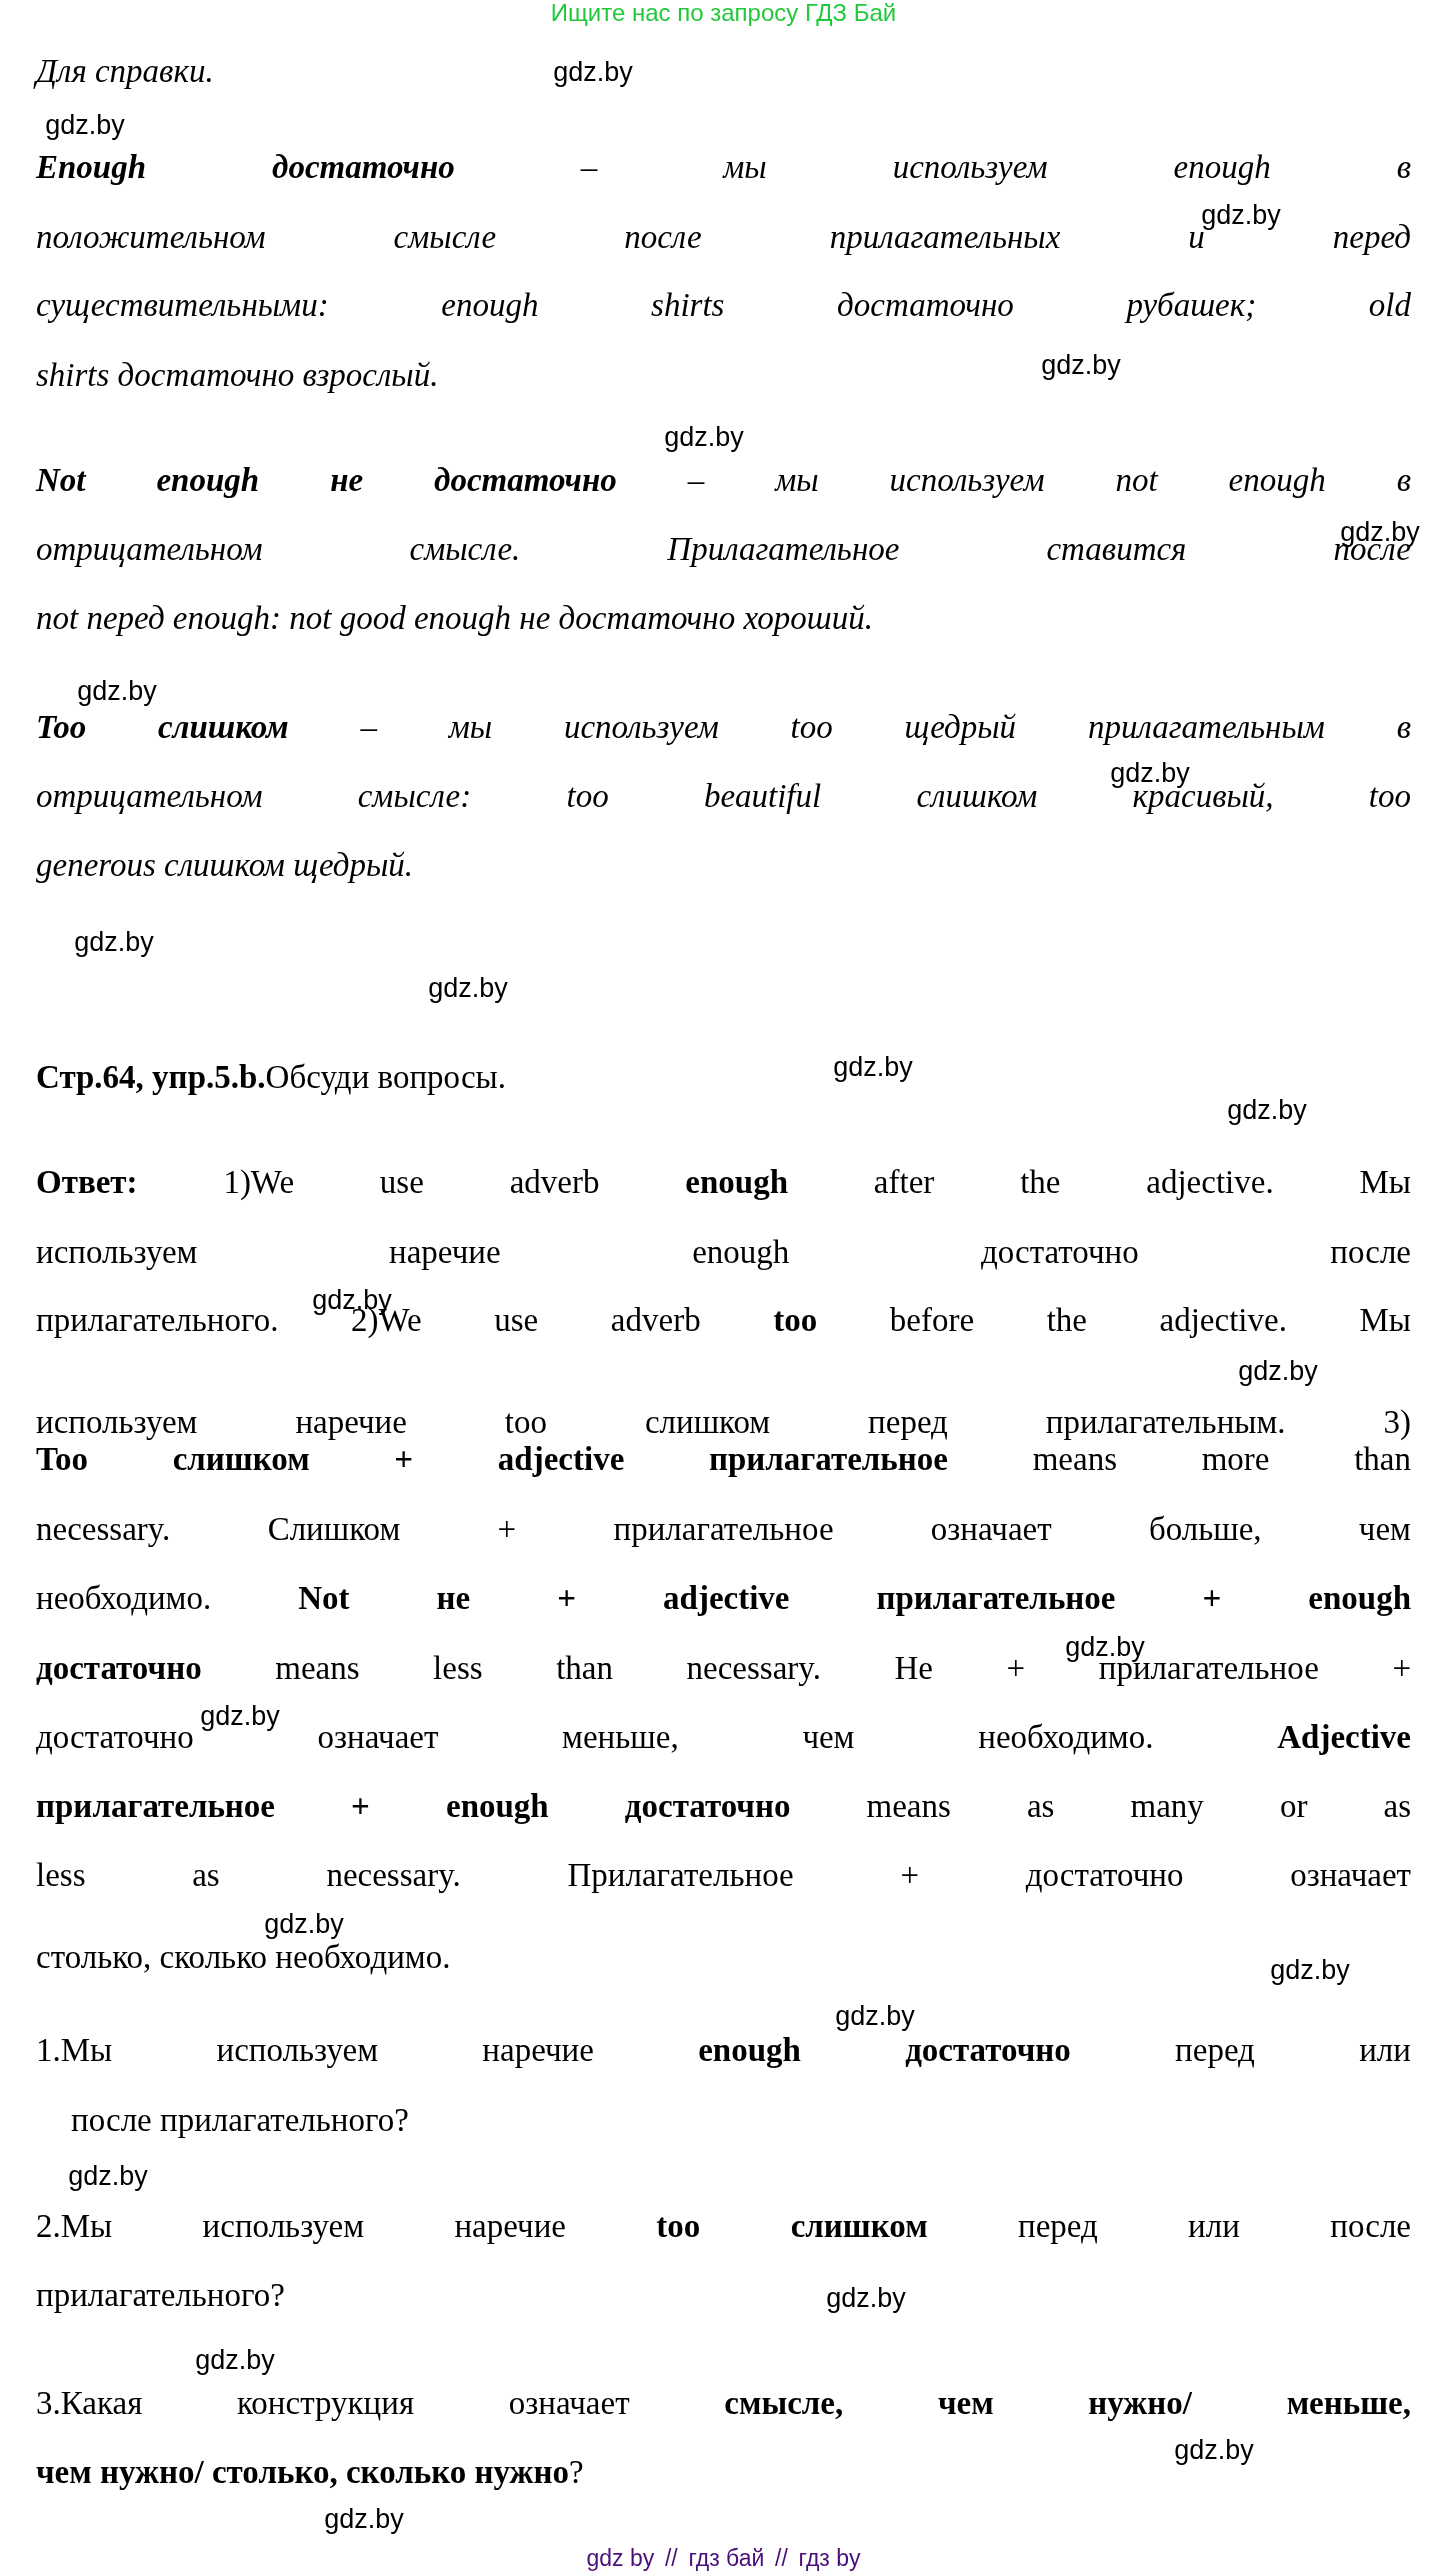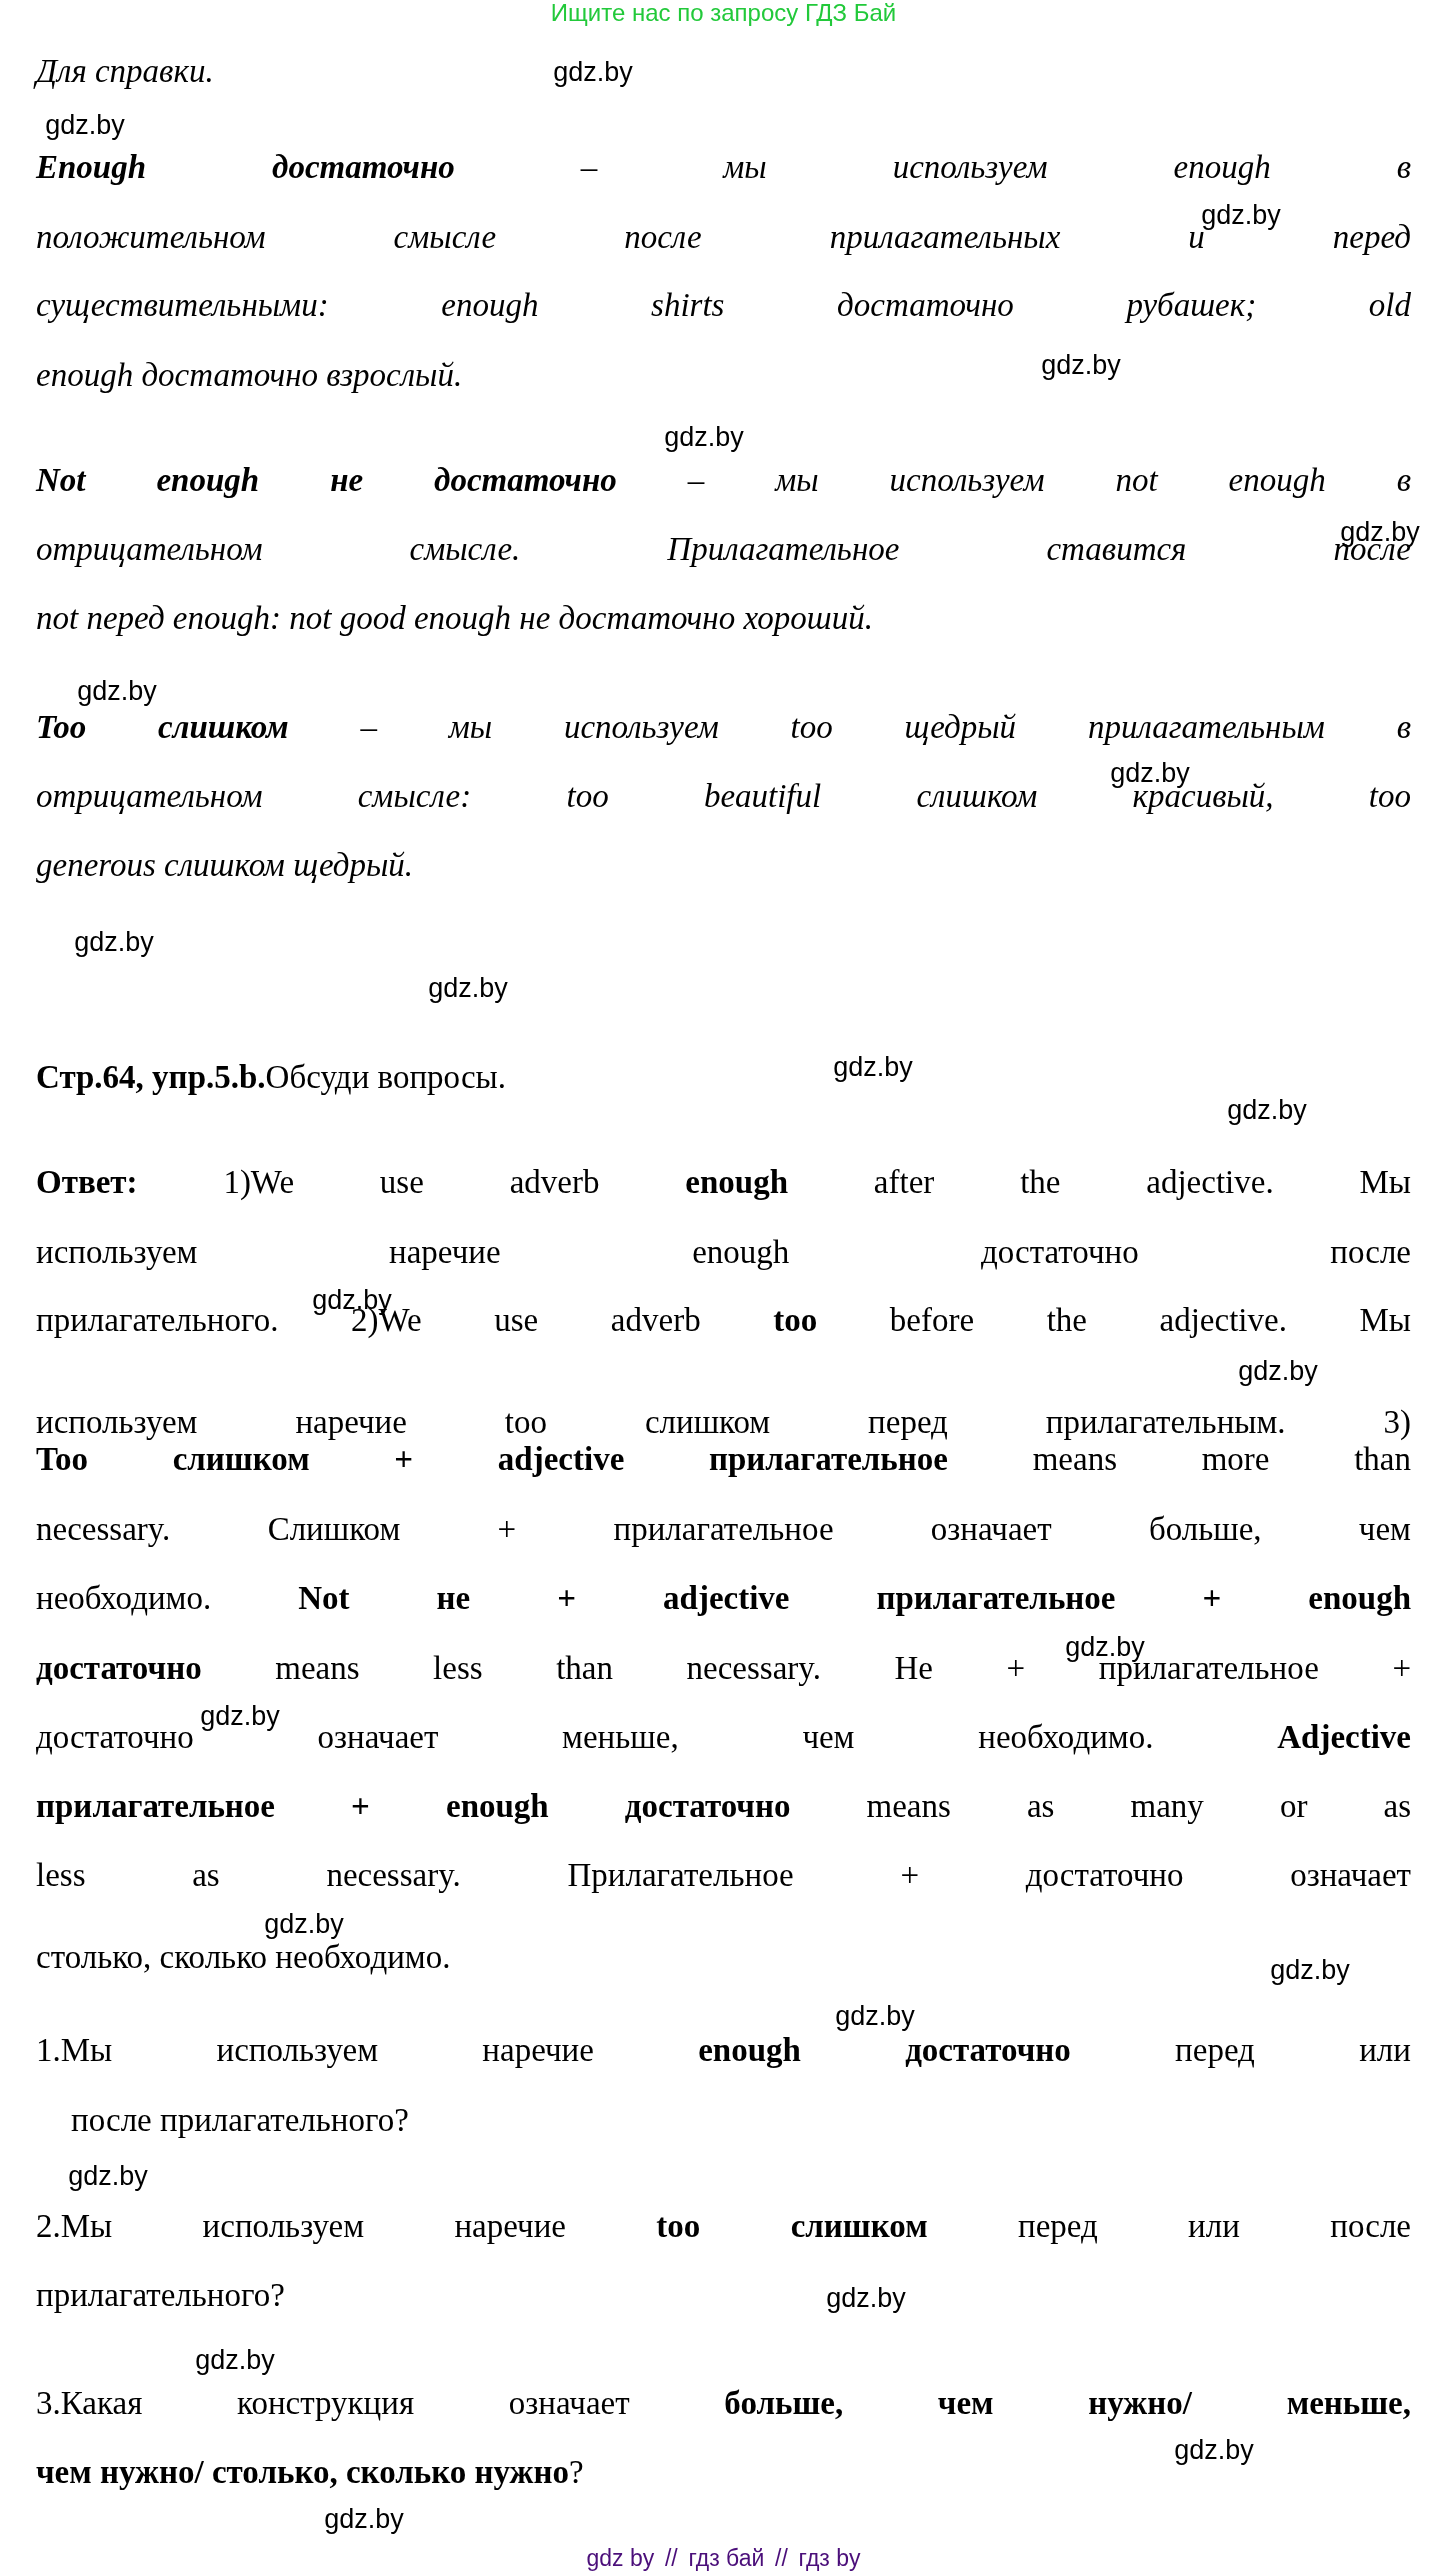--- a/index.html
+++ b/index.html
@@ -46,21 +46,21 @@
 </div>
 
 <div class="line it last" style="top:43px">
   <span>Для справки.</span>
 </div>
 
 <div>
   <div class="line it" style="top:139px"><span class="b">Enough достаточно</span><span> – мы используем enough в</span></div>
   <div class="line it" style="top:209px"><span>положительном смысле после прилагательных и перед</span></div>
   <div class="line it" style="top:277px"><span>существительными: enough shirts достаточно рубашек; old</span></div>
-  <div class="line it last" style="top:347px"><span>enough достаточно взрослый.</span></div>
+  <div class="line it last" style="top:347px"><span>shirts достаточно взрослый.</span></div>
 </div>
 
 <div>
   <div class="line it" style="top:452px"><span class="b">Not enough не достаточно</span><span> – мы используем not enough в</span></div>
   <div class="line it" style="top:521px"><span>отрицательном смысле. Прилагательное ставится после</span></div>
   <div class="line it last" style="top:590px"><span>not перед enough: not good enough не достаточно хороший.</span></div>
 </div>
 
 <div>
   <div class="line it" style="top:699px"><span class="b">Too слишком</span><span> – мы используем too щедрый прилагательным в</span></div>
@@ -88,21 +88,21 @@
 <div id="questions">
     <div>
       <div class="line" style="top: 2022px;"><span>1.Мы используем наречие </span><span class="b">enough достаточно</span><span> перед или</span></div>
       <div class="line last" style="top: 2092px; margin-left: 35px;"><span>после прилагательного?</span></div>
     </div>
     <div>
       <div class="line" style="top: 2198px;"><span>2.Мы используем наречие </span><span class="b">too слишком</span><span> перед или после</span></div>
       <div class="line last" style="top: 2267px;"><span>прилагательного?</span></div>
     </div>
     <div>
-      <div class="line" style="top: 2375px;"><span>3.Какая конструкция означает </span><span class="b">больше, чем нужно/ меньше,</span></div>
+      <div class="line" style="top: 2375px;"><span>3.Какая конструкция означает </span><span class="b">смысле, чем нужно/ меньше,</span></div>
       <div class="line last" style="top: 2444px;"><span class="b">чем нужно/ столько, сколько нужно</span><span>?</span></div>
     </div>
   </div>
 
 <div id="watermarks">
     <div class="wm" style="left: 593px; top: 72px;">gdz.by</div>
     <div class="wm" style="left: 85px; top: 125px;">gdz.by</div>
     <div class="wm" style="left: 1241px; top: 215px;">gdz.by</div>
     <div class="wm" style="left: 1081px; top: 365px;">gdz.by</div>
     <div class="wm" style="left: 704px; top: 437px;">gdz.by</div>

